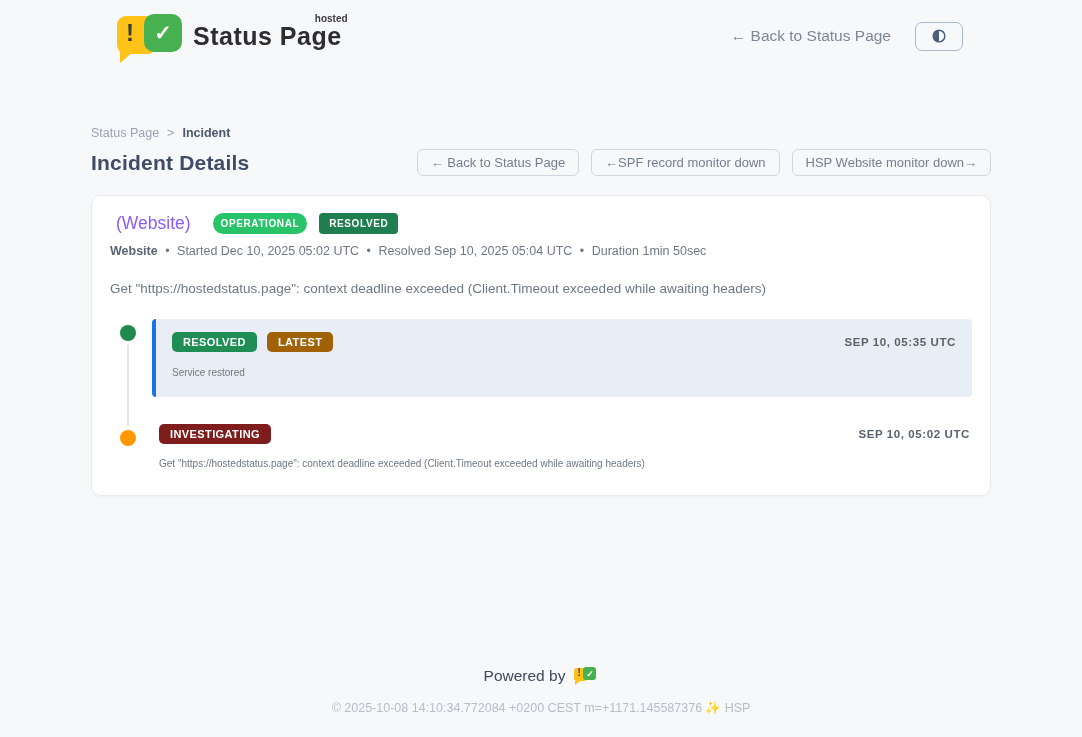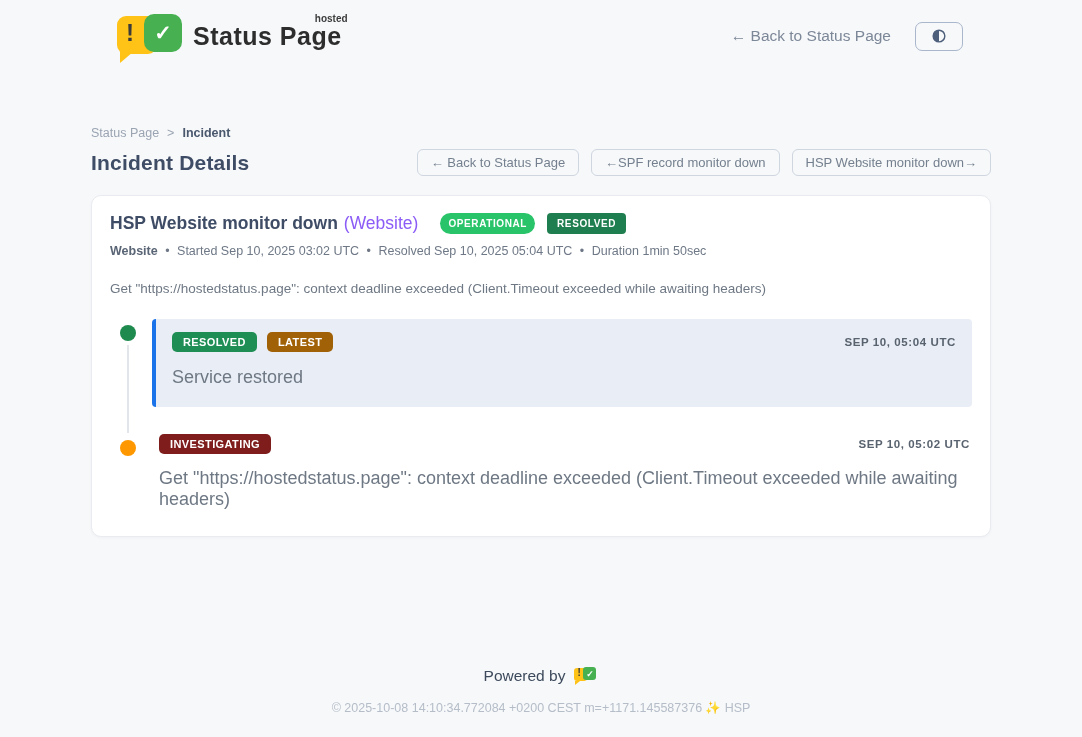--- a/index.html
+++ b/index.html
@@ -73,21 +73,21 @@
   .tl-dot { width:16px; height:16px; border-radius:50%; margin-left:10px;
     box-shadow:0 0 0 4px #fff; position:relative; z-index:2; }
   .tl-content { flex:1; }
   .tl-content.highlighted { background:#e9edf5; border-left:4px solid #1a73e8; border-radius:4px;
     padding:13px 16px 19px; }
   .tl-content.plain { padding:0 2px 0 7px; }
   .tl-head { display:flex; align-items:center; justify-content:space-between; }
   .tl-badges { display:flex; gap:10px; }
   .tl-badge { font-size:11px; letter-spacing:.4px; padding:4px 11px; border-radius:5px; }
   .tl-time { font-size:11.5px; font-weight:600; color:#59636f; letter-spacing:.6px; }
-  .tl-message { margin-top:15px; font-size:18px; color:#6e7884; }
+  .tl-message { margin-top:15px; font-size:10px; color:#6e7884; }
   .tl-content.plain .tl-message { margin-top:14px; }
 
   
   .footer { position:absolute; left:0; right:0; bottom:22px; text-align:center; }
   .powered-row { display:inline-flex; align-items:center; gap:9px; cursor:pointer; }
   .powered-text { font-size:15.5px; color:#3d4a5c; }
   .mini-mark { position:relative; width:24px; height:20px; }
   .mini-yellow { position:absolute; left:0; top:2px; width:13px; height:13px; background:#FFC216; border-radius:3px; }
   .mini-yellow::after { content:""; position:absolute; left:1px; bottom:-4px; width:0; height:0;
     border-top:4px solid #FFC216; border-right:5px solid transparent; }
@@ -142,30 +142,29 @@
       <div class="nav-buttons">
         <button class="nav-btn">← Back to Status Page</button>
         <button class="nav-btn">←SPF record monitor down</button>
         <button class="nav-btn">HSP Website monitor down→</button>
       </div>
     </div>
 
     <div class="card">
 
       <div class="card-title-row">
-        <span class="incident-title">HSP Website monitor down</span>
         <span class="incident-component">(Website)</span>
         <span class="badge badge-operational" style="background: rgb(41, 196, 106);">OPERATIONAL</span>
         <span class="badge badge-resolved-hdr" style="background: rgb(30, 126, 79);">RESOLVED</span>
       </div>
 
       <div class="meta-line">
         <span class="meta-component">Website</span>
         <span class="meta-sep">•</span>
-        <span>Started Sep 10, 2025 03:02 UTC</span>
+        <span>Started Dec 10, 2025 05:02 UTC</span>
         <span class="meta-sep">•</span>
         <span>Resolved Sep 10, 2025 05:04 UTC</span>
         <span class="meta-sep">•</span>
         <span>Duration 1min 50sec</span>
       </div>
 
       <div class="incident-description">Get "https://hostedstatus.page": context deadline exceeded (Client.Timeout exceeded while awaiting headers)</div>
 
       <div class="timeline">
         <div class="tl-line"></div>
@@ -173,21 +172,21 @@
         <div class="tl-entry">
           <div class="tl-dot-col">
             <div class="tl-dot" style="background: rgb(30, 138, 77);"></div>
           </div>
           <div class="tl-content highlighted" style="border-left-color: rgb(26, 115, 232);">
             <div class="tl-head">
               <div class="tl-badges">
                 <span class="badge tl-badge" style="background: rgb(30, 142, 85);">RESOLVED</span>
                 <span class="badge tl-badge" style="background: #a16207;">LATEST</span>
               </div>
-              <span class="tl-time">SEP 10, 05:04 UTC</span>
+              <span class="tl-time">SEP 10, 05:35 UTC</span>
             </div>
             <div class="tl-message">Service restored</div>
           </div>
         </div>
 
         <div class="tl-entry">
           <div class="tl-dot-col">
             <div class="tl-dot" style="background: rgb(255, 152, 0);"></div>
           </div>
           <div class="tl-content plain">

